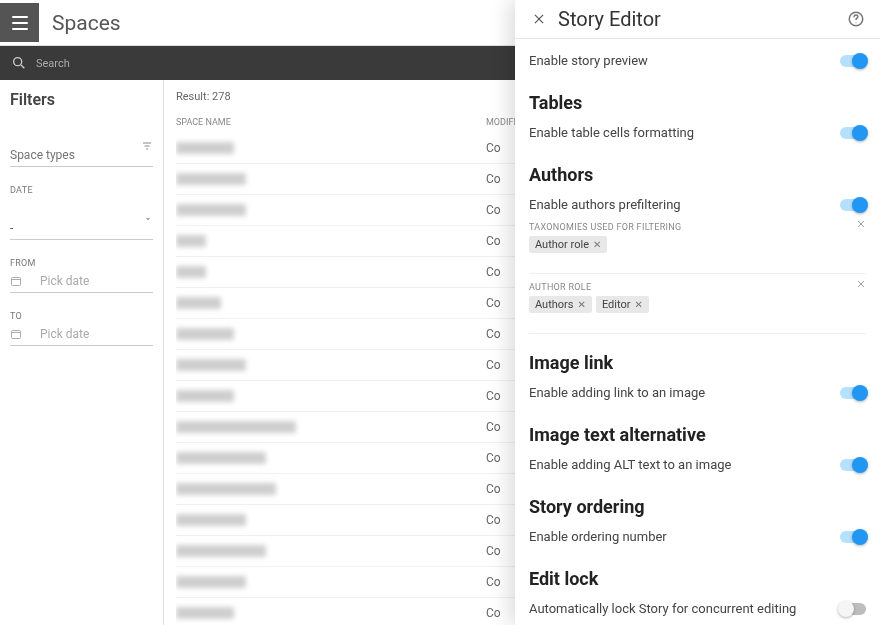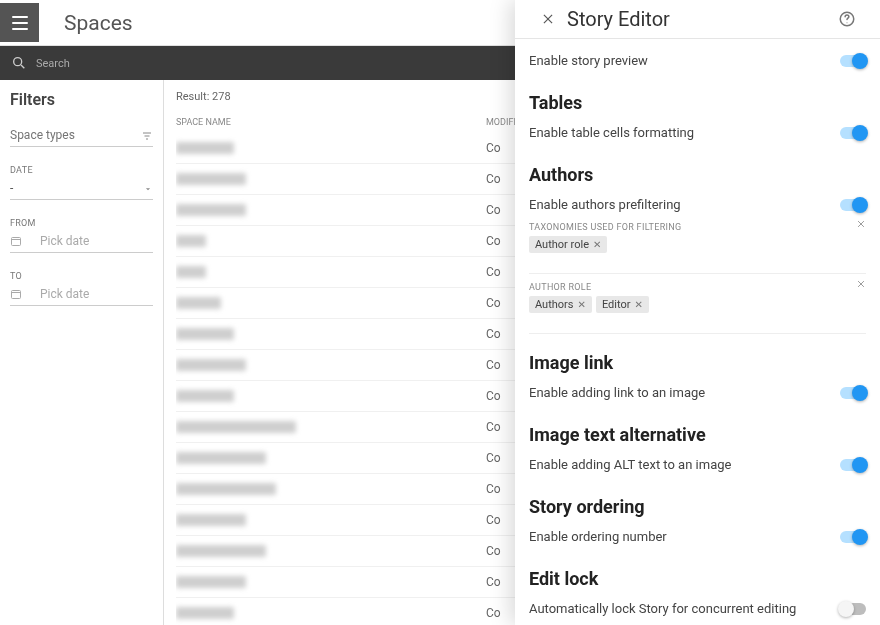--- a/index.html
+++ b/index.html
@@ -17,21 +17,20 @@
       background: #fff;
     }
 
     
     .topbar {
       height: 46px;
       background: #fff;
       display: flex;
       align-items: center;
       border-bottom: 1px solid #e0e0e0;
-      gap: 12px;
     }
 
     .hamburger-btn {
       width: 39px;
       height: 39px;
       background: #545454;
       display: flex;
       flex-direction: column;
       justify-content: center;
       align-items: center;
@@ -117,20 +116,21 @@
     }
 
     .filter-input {
       width: 100%;
       border: none;
       border-bottom: 1px solid #ccc;
       font-size: 12px;
       padding: 4px 0;
       outline: none;
       color: #555;
+      margin-top: 20px;
     }
 
     .filter-input-wrap {
       position: relative;
     }
 
     .filter-icon-right {
       position: absolute;
       right: 0;
       top: 50%;
@@ -211,21 +211,21 @@
       background: #fff;
       box-shadow: -5px 0 20px rgba(0,0,0,0.15);
       display: flex;
       flex-direction: column;
     }
 
     .drawer-header {
       height: 39px;
       display: flex;
       align-items: center;
-      padding: 0 24px;
+      padding: 0 15px;
       border-bottom: 1px solid #e5e5e5;
     }
 
     .drawer-close {
       width: 18px;
       height: 18px;
       cursor: pointer;
       display: flex;
       align-items: center;
       justify-content: center;

